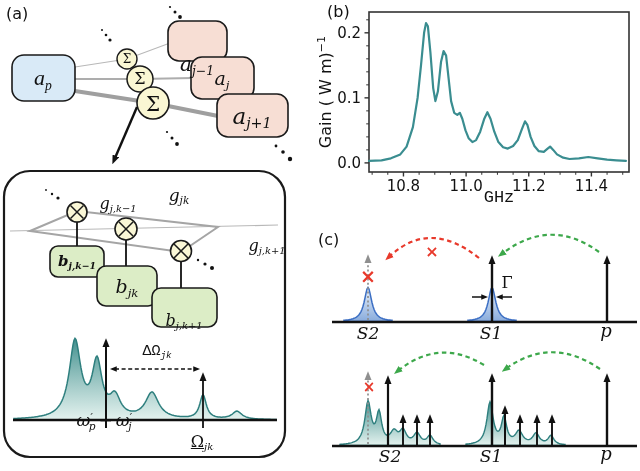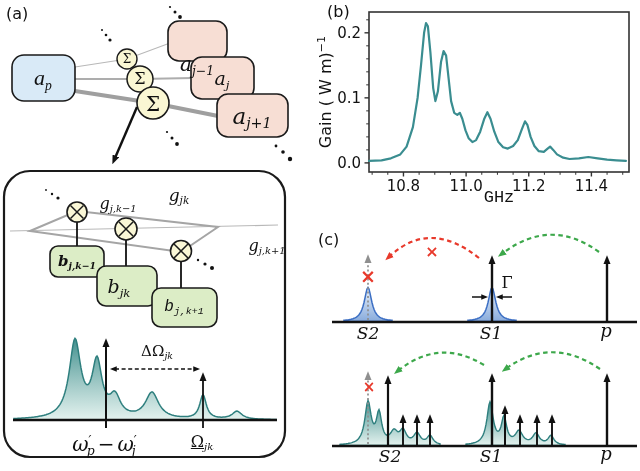--- a/index.html
+++ b/index.html
@@ -224,25 +224,25 @@
 
 <div class="lab m up" style="left:127px;top:59px;font-size:12px;">Σ</div>
 <div class="lab m up" style="left:140px;top:79px;font-size:16px;">Σ</div>
 <div class="lab m up" style="left:153px;top:104px;font-size:20px;">Σ</div>
 
 <div class="lab m" style="left:118px;top:204px;font-size:16px;"><span>g</span><sub>j,k−1</sub></div>
 <div class="lab m" style="left:179px;top:195px;font-size:17px;"><span>g</span><sub>jk</sub></div>
 <div class="lab m" style="left:231px;top:246px;font-size:16px;margin-left:36px;"><span>g</span><sub>j,k+1</sub></div>
 
 <div class="lab m" style="left:77px;top:261px;font-size:15px;font-weight:bold;"><span>b</span><sub>j,k−1</sub></div>
-<div class="lab m" style="left:119px;top:286px;font-size:19px;"><span>b</span><sub>jk</sub></div>
-<div class="lab m" style="left:184px;top:307px;font-size:16px;font-family:Liberation Mono, monospace;"><span>b</span><sub>j,k+1</sub></div>
-
-<div class="lab m" style="left:157px;top:351px;font-size:15px;"><span class="up">ΔΩ</span><sub>jk</sub></div>
-<div class="lab m" style="left:104px;top:444px;font-size:20px;"><span>ω</span><sup>′</sup><sub class="psub">p</sub><span class="minus">−</span><span>ω</span><sup>′</sup><sub class="psub">j</sub></div>
+<div class="lab m" style="left:127px;top:286px;font-size:19px;"><span>b</span><sub>jk</sub></div>
+<div class="lab m" style="left:184px;top:321px;font-size:16px;"><span>b</span><sub>j,k+1</sub></div>
+
+<div class="lab m" style="left:157px;top:351px;font-size:15px;font-family:Liberation Mono, monospace;"><span class="up">ΔΩ</span><sub>jk</sub></div>
+<div class="lab m" style="left:104px;top:420px;font-size:17px;"><span>ω</span><sup>′</sup><sub class="psub">p</sub><span class="minus">−</span><span>ω</span><sup>′</sup><sub class="psub">j</sub></div>
 <div class="lab m" style="left:202px;top:442px;font-size:16px;text-decoration:underline;"><span class="up">Ω</span><sub>jk</sub></div>
 
 <div class="lab" style="left:499px;top:197px;font-size:17px;font-family:Liberation Mono, monospace;">GHz</div>
 <div class="ylab" style="left:325px;top:92px;font-size:16px;"><span>Gain ( W m)</span><sup style="font-size:70%;">−1</sup></div>
 
 <div class="lab m" style="left:368px;top:333px;font-size:17px;">S2</div>
 <div class="lab m" style="left:491px;top:333px;font-size:17px;">S1</div>
 <div class="lab m" style="left:606px;top:331px;font-size:18px;">p</div>
 <div class="lab m up" style="left:507px;top:283px;font-size:16px;">Γ</div>
 

